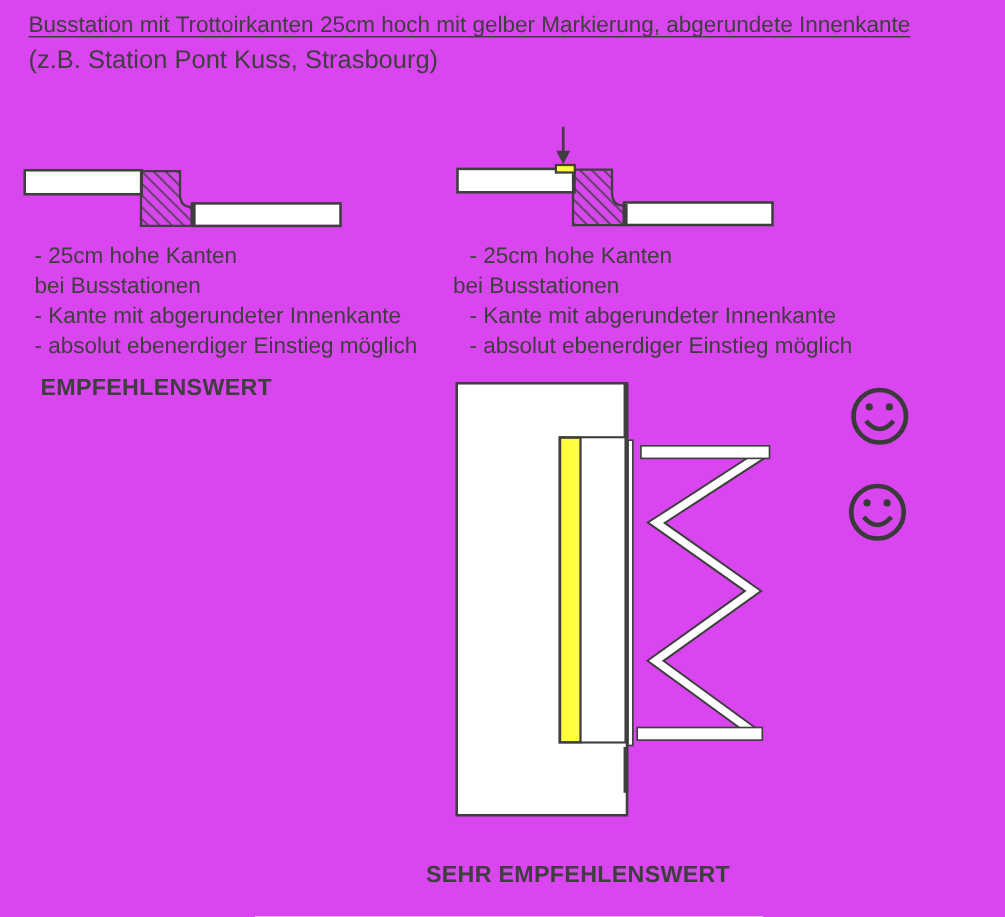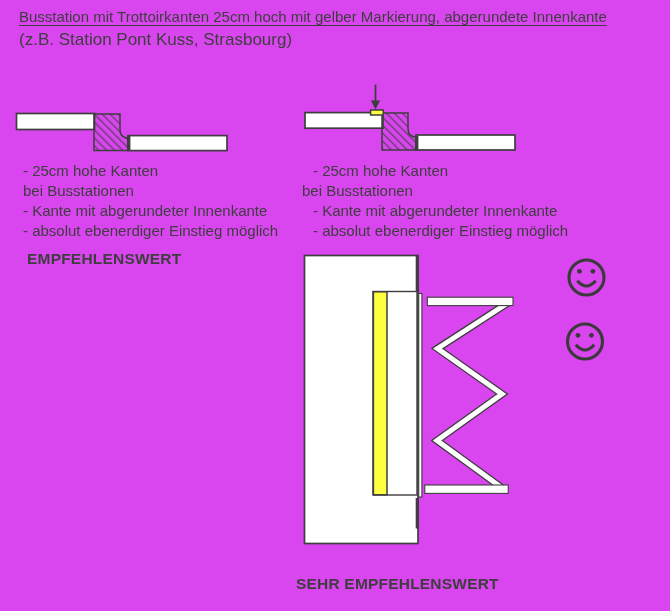--- a/index.html
+++ b/index.html
@@ -15,21 +15,21 @@
   .abs{position:absolute;white-space:nowrap;}
   .title{left:19px;top:8px;font-size:15px;text-decoration:underline;text-underline-offset:3px;}
   .subtitle{left:19px;top:30px;font-size:17px;}
   .ann-label{left:337px;top:66px;font-size:14px;}
   .notes{font-size:15px;line-height:20px;}
   .notes-left{left:23px;top:161px;}
   .notes-right{left:302px;top:161px;}
   .notes-right .note.indent{margin-left:11px;}
   .verdict{font-weight:bold;font-size:15.5px;letter-spacing:.2px;}
   .verdict-left{left:27px;top:250px;}
-  .verdict-right{left:296px;top:575px;text-align:right;}
+  .verdict-right{left:284px;top:575px;text-align:right;}
   .bottom-note{left:276px;top:556px;font-size:14px;}
   svg{position:absolute;left:0;top:0;}
   .ow{fill:#ffffff;stroke:var(--line-dark);stroke-width:1.7px;}
   .ow2{fill:#ffffff;stroke:var(--line-dark);stroke-width:1.4px;}
   .ow3{fill:#ffffff;stroke:var(--line-dark);stroke-width:1.1px;}
   .hatchshape{fill:url(#hatch);stroke:var(--line-dark);stroke-width:1.5px;}
   .yfill{fill:var(--marking-yellow);stroke:var(--line-dark);stroke-width:1.5px;}
   .dk{stroke:var(--line-dark);fill:none;}
   .dkfill{fill:var(--line-dark);stroke:none;}
   .thick{stroke:var(--line-dark);stroke-width:3.2px;}

